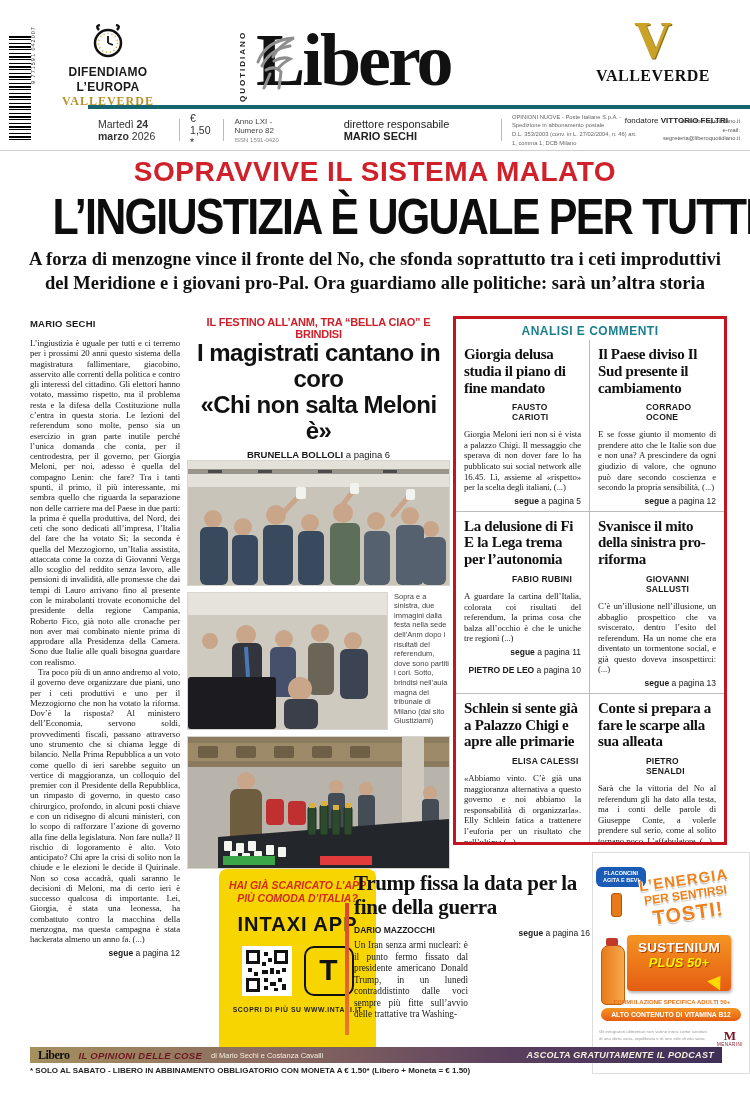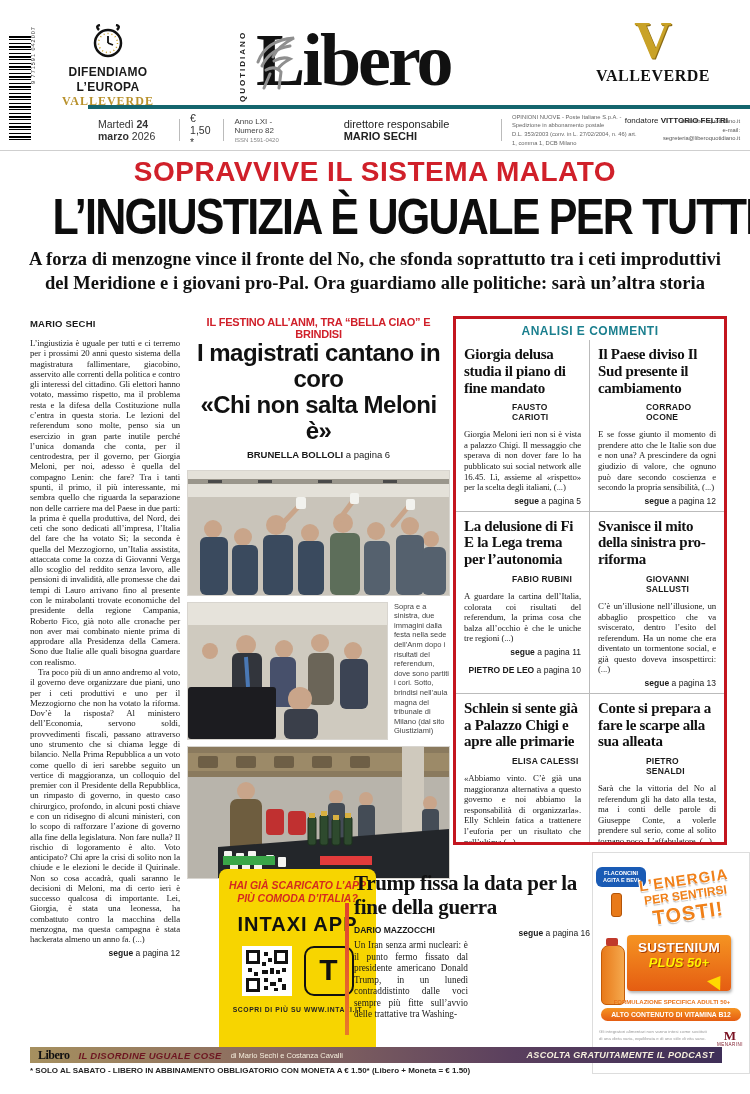--- a/index.html
+++ b/index.html
@@ -57,21 +57,21 @@
   #editorial p.first{margin-top:9px;}
   #editorial p.indent{text-indent:8px;}
   .segue{text-align:right;font-size:8.5px;margin-top:3px;}
   .segue .sg{font-weight:bold;}
 
   
   #anm{left:187px;top:316px;width:263px;}
   #anm .kick{color:#d0202a;font-weight:bold;font-size:11px;text-align:center;letter-spacing:-.2px;}
   #anm .h{font-weight:bold;font-size:24px;line-height:1.08;text-align:center;letter-spacing:-.5px;color:#111;}
   #anm .by{text-align:center;font-size:9.5px;margin-top:5px;}
-  #anm .photos{margin-top:10px;}
+  #anm .photos{}
   .ph{border:1px solid #d8d5cf;display:block;}
   #ph-row{display:flex;gap:6px;margin-top:6px;}
   #caption{width:56px;font-size:7.5px;line-height:1.28;color:#444;}
   #ph3wrap{margin-top:6px;}
 
   
   #analysis{left:453px;top:316px;width:274px;height:529px;border:3px solid #c3151f;box-sizing:border-box;
     background:#fff;overflow:hidden;}
   #an-title{text-align:center;color:#1b7f8e;font-weight:bold;font-size:12px;letter-spacing:.5px;padding:5px 0 2px;}
   #an-grid{display:grid;grid-template-columns:1fr 1fr;}
@@ -480,19 +480,19 @@
     <div id="su-banner">ALTO CONTENUTO DI VITAMINA B12</div>
     <div id="su-legal">Gli integratori alimentari non vanno intesi come sostituti di una dieta varia, equilibrata e di uno stile di vita sano.</div>
     <div id="su-brand">
       <div class="m">M</div>
       <div class="n">MENARINI</div>
     </div>
   </div>
 
   <div class="abs" id="podcast-bar">
     <span id="pb-logo">Libero</span>
-    <span id="pb-title">IL DISORDINE UGUALE COSE</span>
+    <span id="pb-title">IL OPINIONI DELLE COSE</span>
     <span id="pb-by">di Mario Sechi e Costanza Cavalli</span>
     <span id="pb-cta">ASCOLTA GRATUITAMENTE IL PODCAST</span>
   </div>
   <div class="abs" id="footnote">* SOLO AL SABATO - LIBERO IN ABBINAMENTO OBBLIGATORIO CON MONETA A € 1.50* (Libero + Moneta = € 1.50)</div>
 
 </div>
 
 </body></html>

